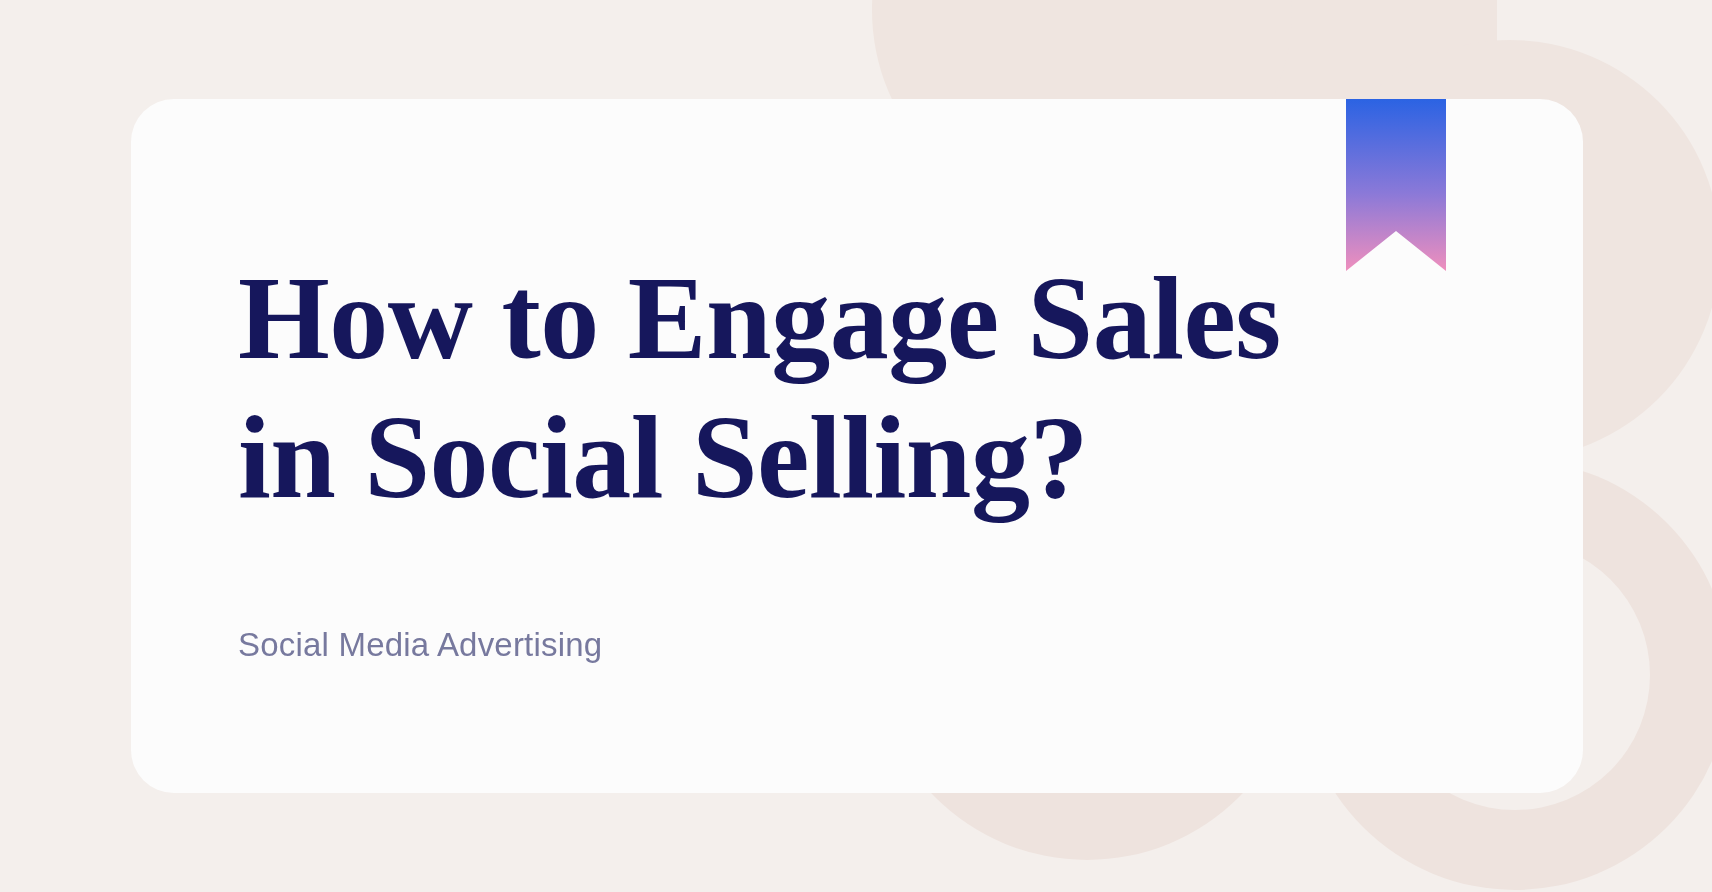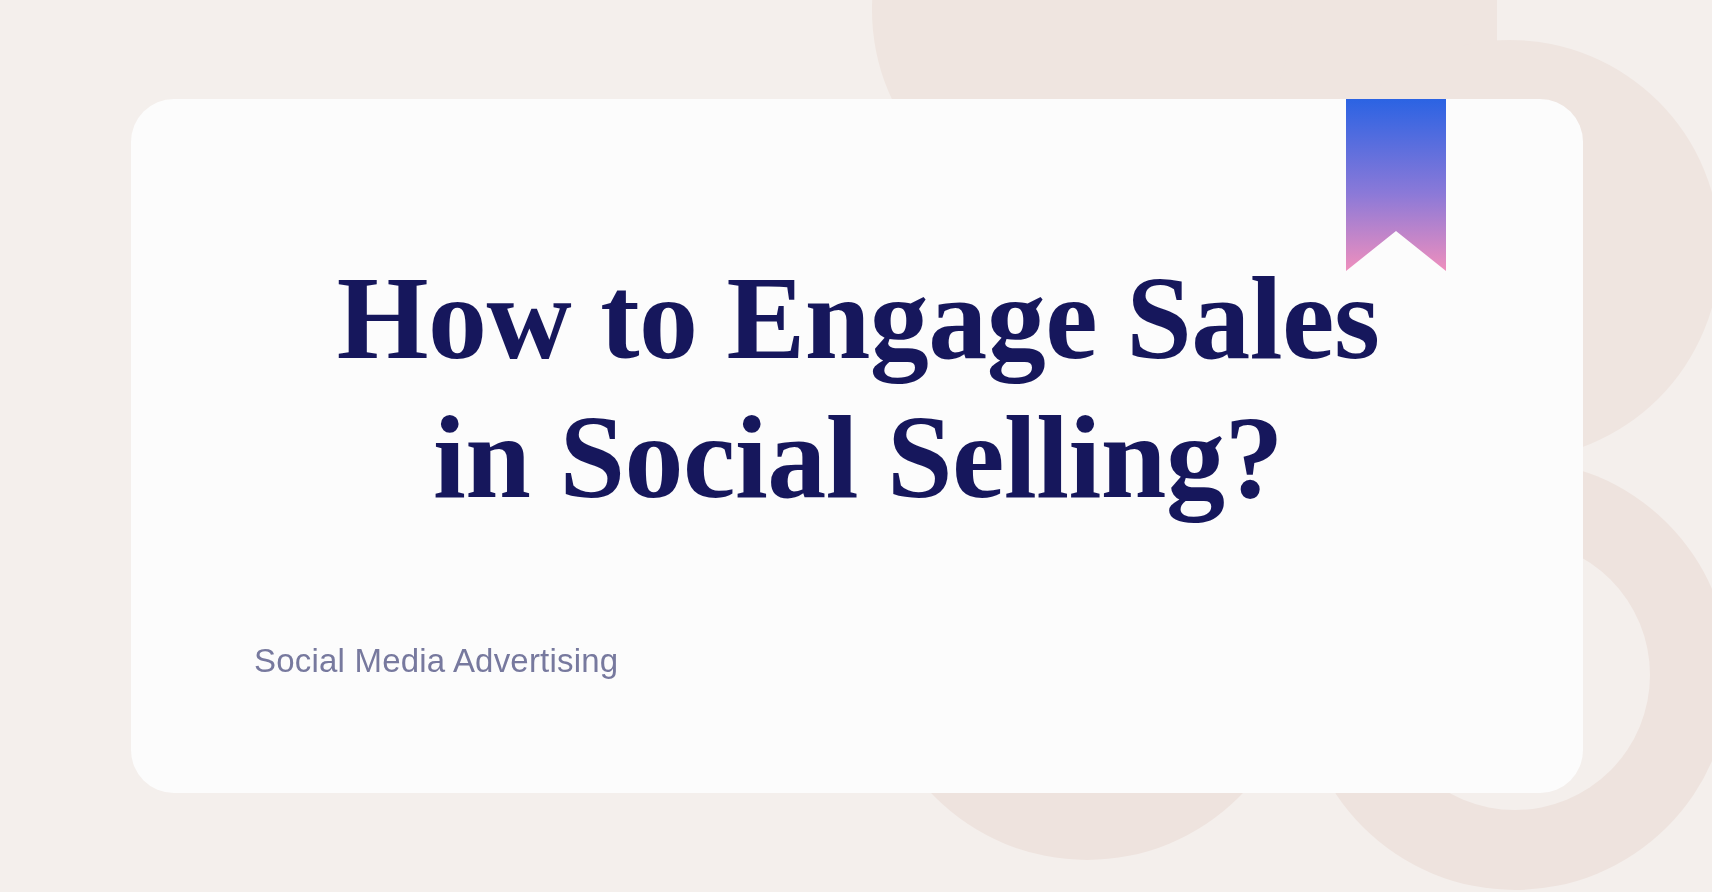--- a/index.html
+++ b/index.html
@@ -117,24 +117,23 @@
   }
   #title {
     margin: 0;
     font-family: "Liberation Serif", "DejaVu Serif", serif;
     font-weight: 700;
     font-size: 118px;
     line-height: 1.18;
     letter-spacing: -0.5px;
     color: #16175c;
     white-space: pre-line;
-    text-align: center;
   }
   #subtitle {
-    margin: 16px;
+    margin: 0;
     padding-top: 98px;
     font-family: "Liberation Sans", sans-serif;
     font-weight: 400;
     font-size: 33px;
     line-height: 1.2;
     letter-spacing: 0.2px;
     color: #77799e;
   }
 </style>
 </head>

